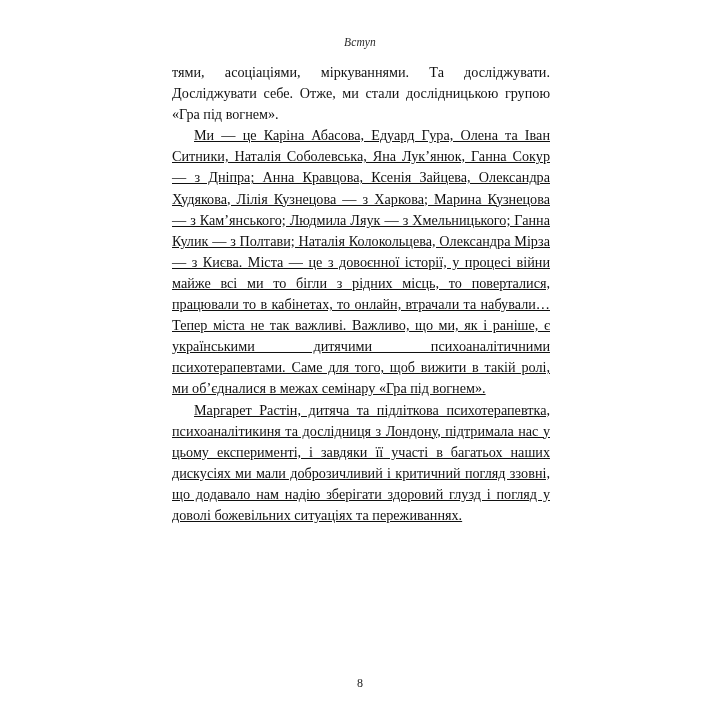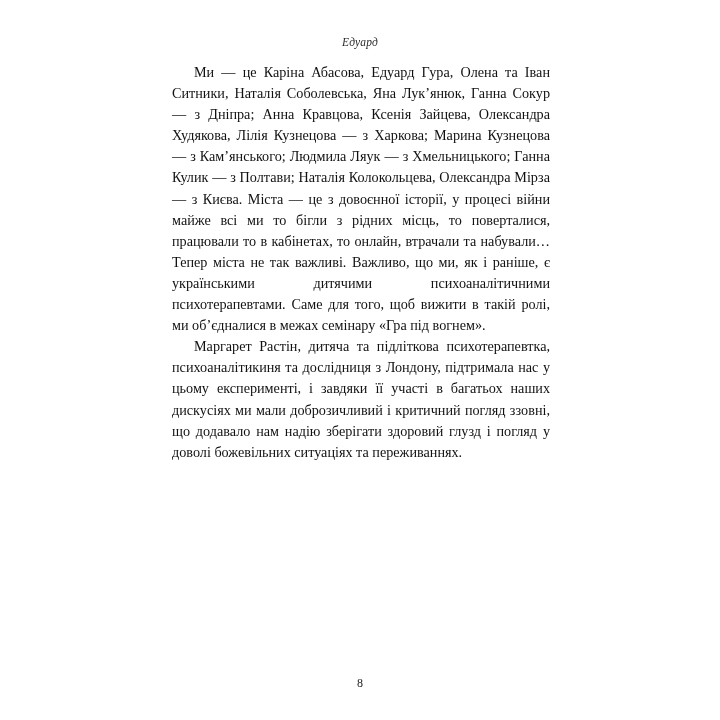--- a/index.html
+++ b/index.html
@@ -41,38 +41,40 @@
     margin: 0;
     font-size: 14.2px;
     line-height: 21.1px;
     text-align: justify;
     text-justify: inter-word;
     color: #111111;
     hyphens: manual;
   }
   p.indent {
     text-indent: 22px;
+    text-decoration: underline;
   }
   .folio {
     position: absolute;
     top: 676px;
     left: 0;
     width: 720px;
     text-align: center;
     font-size: 12px;
     color: #222222;
   }
 </style>
 </head>
 <body>
 
 <div class="page">
 
-  <div class="running-head">Едуард</div>
+  <div class="running-head">Вступ</div>
 
   <div class="text-block">
+    <p class="para">тями, асоціаціями, міркуваннями. Та досліджувати. Досліджувати себе. Отже, ми стали дослідницькою групою «Гра під вогнем».</p>
     <p class="para indent">Ми — це Каріна Абасова, Едуард Гура, Олена та Іван Ситники, Наталія Соболевська, Яна Лук’янюк, Ганна Сокур — з Дніпра; Анна Кравцова, Ксенія Зайцева, Олександра Худякова, Лілія Кузнецова — з Харкова; Марина Кузнецова — з Кам’янського; Людмила Ляук — з Хмельницького; Ганна Кулик — з Полтави; Наталія Колокольцева, Олександра Мірза — з Києва. Міста — це з довоєнної історії, у процесі війни майже всі ми то бігли з рідних місць, то поверталися, працювали то в кабінетах, то онлайн, втрачали та набували… Тепер міста не так важливі. Важливо, що ми, як і раніше, є українськими дитячими психоаналітичними психотерапевтами. Саме для того, щоб вижити в такій ролі, ми об’єдналися в межах семінару «Гра під вогнем».</p>
     <p class="para indent">Маргарет Растін, дитяча та підліткова психотерапевтка, психоаналітикиня та дослідниця з Лондону, підтримала нас у цьому експерименті, і завдяки її участі в багатьох наших дискусіях ми мали доброзичливий і критичний погляд ззовні, що додавало нам надію зберігати здоровий глузд і погляд у доволі божевільних ситуаціях та переживаннях.</p>
   </div>
 
   <div class="folio">8</div>
 
 </div>
 
 </body></html>

